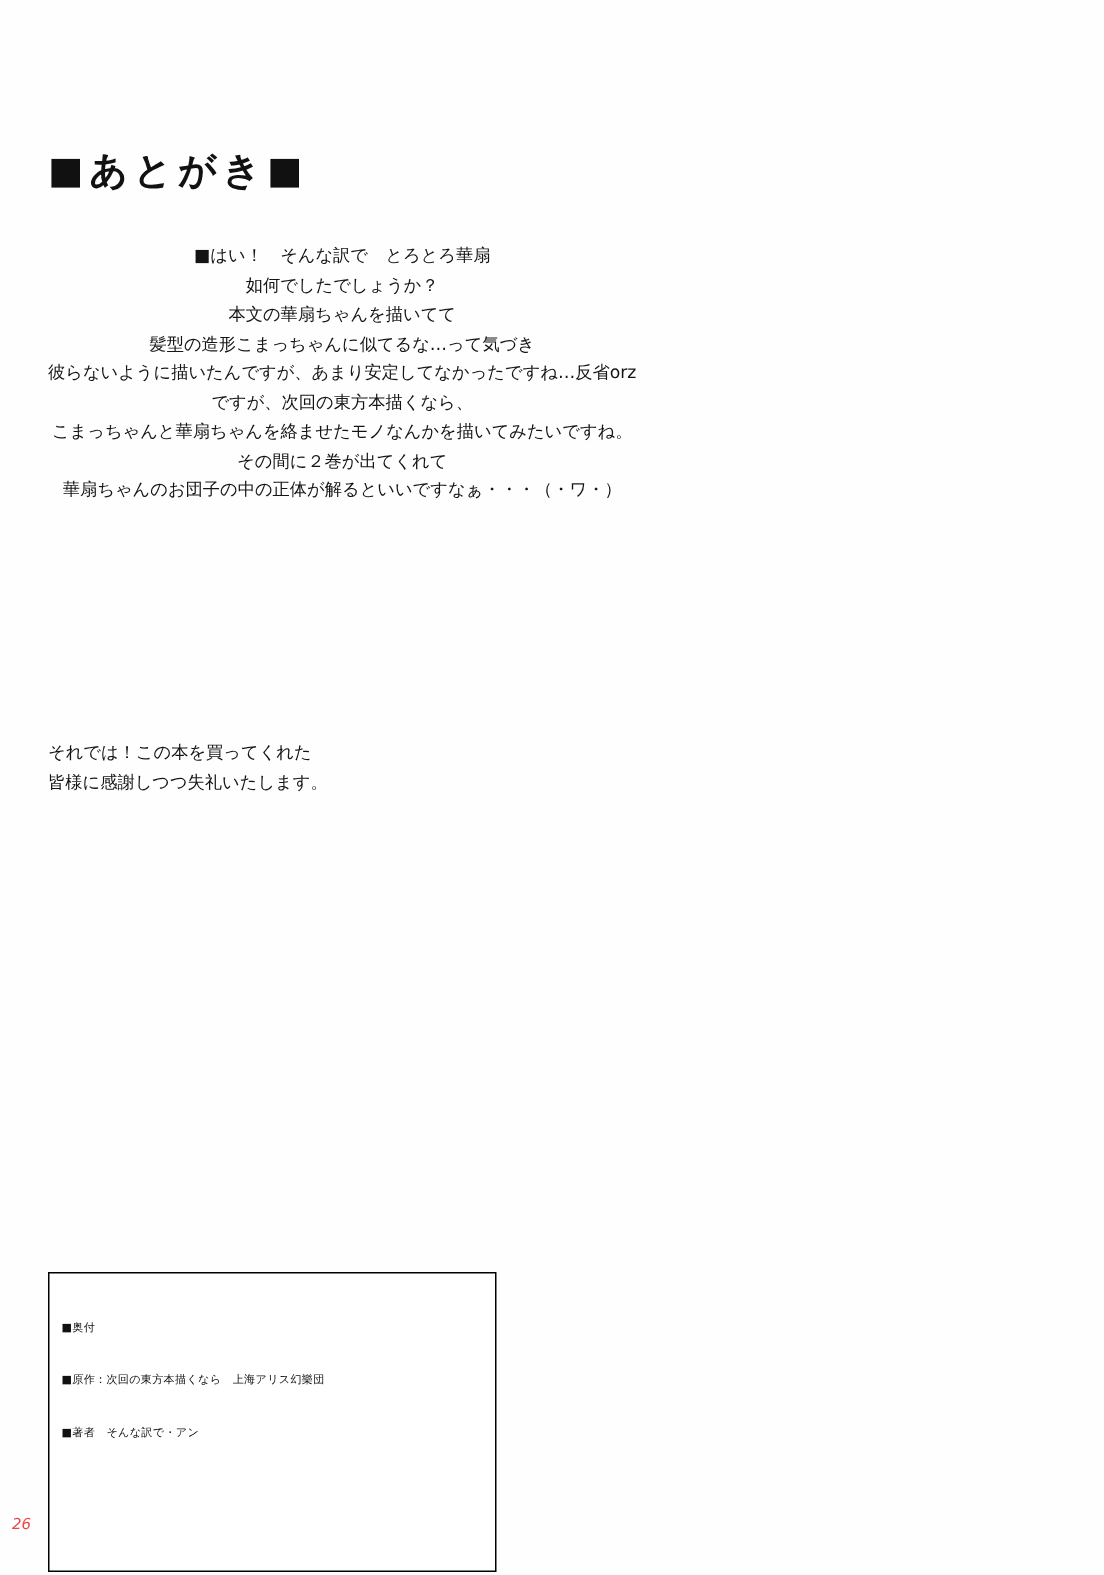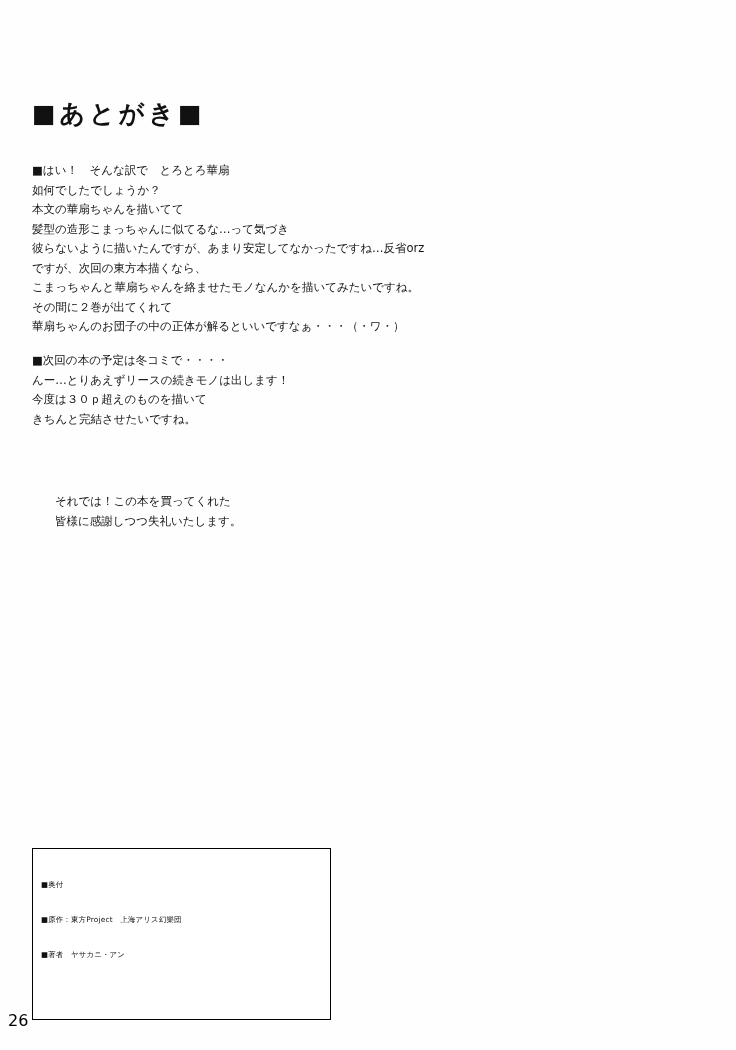--- a/index.html
+++ b/index.html
@@ -38,88 +38,85 @@
   
   .body-block {
     position: absolute;
     left: 32px;
     font-size: 11.5px;
     line-height: 19.5px;
     color: #141414;
     white-space: pre-wrap;
     font-family: "DejaVu Sans", sans-serif;
   }
-  .block-1 { top: 161px; }
+  .block-1 { top: 161px; text-align: center; }
   .block-2 { top: 351px; }
-  .block-3 { top: 492px; margin-left: 23px; }
+  .block-3 { top: 492px; }
   .block-4 { top: 543px; }
 
   
   .colophon {
     position: absolute;
     left: 32px;
     top: 848px;
     width: 299px;
-    height: 172px;
+    height: 200px;
     border: 1px solid #000000;
     box-sizing: border-box;
     background: #ffffff;
   }
   .colophon-inner {
     padding: 7px 0 0 8px;
     font-size: 7.4px;
     line-height: 11.6px;
     color: #111;
     white-space: pre-wrap;
     font-family: "DejaVu Sans", sans-serif;
     letter-spacing: 0.2px;
   }
   .colophon-line { white-space: pre; }
 
   
   .page-number {
     position: absolute;
     left: 8px;
     top: 1011px;
-    font-size: 16px;
-    color: #000000;
+    font-size: 10px;
+    color: #ef4444;
     font-family: "DejaVu Sans", sans-serif;
+    font-style: italic;
   }
 </style>
 </head>
 <body>
 
 <div class="page">
 
   <div class="afterword-title">■あとがき■</div>
 
   <div class="body-block block-1">■はい！　そんな訳で　とろとろ華扇
 如何でしたでしょうか？
 本文の華扇ちゃんを描いてて
 髪型の造形こまっちゃんに似てるな…って気づき
 彼らないように描いたんですが、あまり安定してなかったですね…反省orz
 ですが、次回の東方本描くなら、
 こまっちゃんと華扇ちゃんを絡ませたモノなんかを描いてみたいですね。
 その間に２巻が出てくれて
 華扇ちゃんのお団子の中の正体が解るといいですなぁ・・・（・ワ・）</div>
 
-  <div class="body-block block-2">■次回の本の予定は冬コミで・・・・
-んー…とりあえずリースの続きモノは出します！
-今度は３０ｐ超えのものを描いて
-きちんと完結させたいですね。</div>
 
   <div class="body-block block-3">それでは！この本を買ってくれた
 皆様に感謝しつつ失礼いたします。</div>
 
 
   <div class="colophon">
     <div class="colophon-inner">
       <div class="colophon-line">■奥付</div>
-      <div class="colophon-line">■原作：東方Project　上海アリス幻樂団</div>
-      <div class="colophon-line">■著者　ヤサカニ・アン</div>
+      <div class="colophon-line">■原作：次回の東方本描くなら　上海アリス幻樂団</div>
+      <div class="colophon-line">■著者　そんな訳で・アン</div>
       
       
       
       
       
       
       
     </div>
   </div>
 

